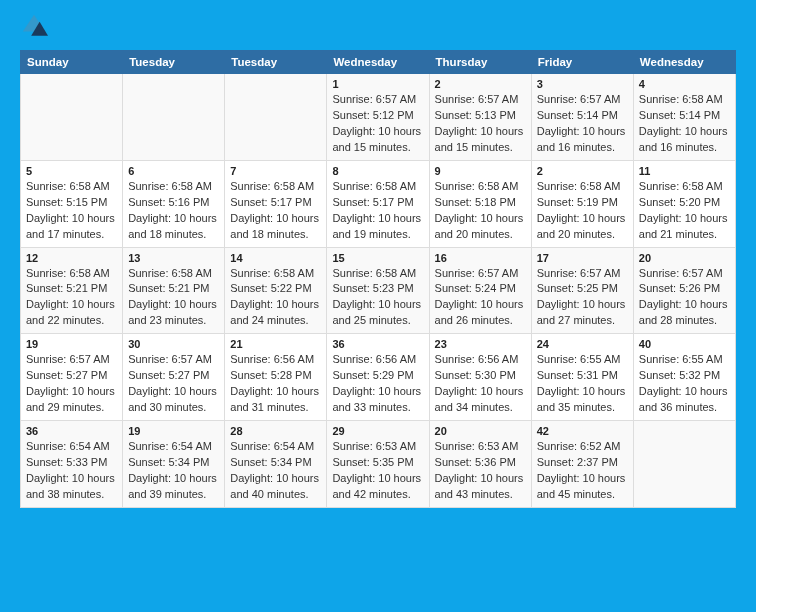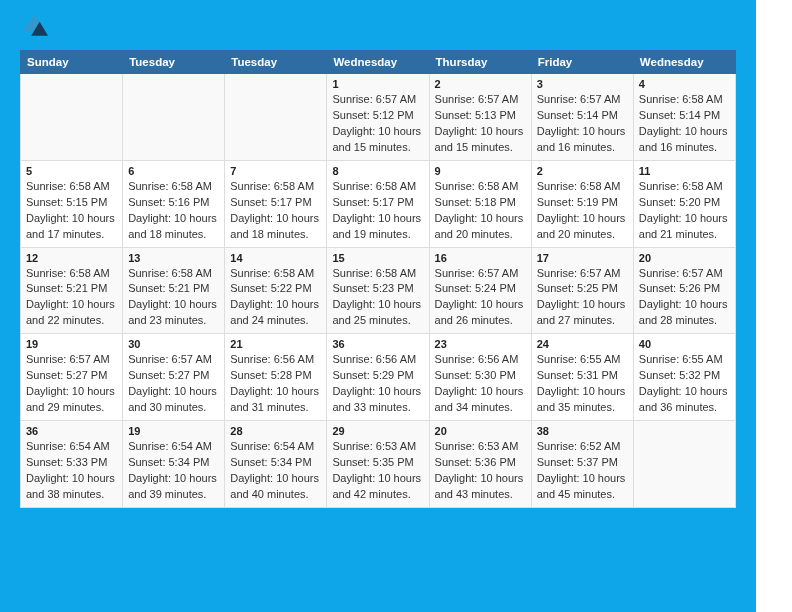--- a/index.html
+++ b/index.html
@@ -349,23 +349,23 @@
 and 42 minutes.</div>
           </td>
           <td>
             <span class="day-num">20</span>
             <div class="day-info" style="white-space: pre-line;">Sunrise: 6:53 AM
 Sunset: 5:36 PM
 Daylight: 10 hours
 and 43 minutes.</div>
           </td>
           <td>
-            <span class="day-num">38</span>
+            <span class="day-num">42</span>
             <div class="day-info" style="white-space: pre-line;">Sunrise: 6:52 AM
-Sunset: 5:37 PM
+Sunset: 2:37 PM
 Daylight: 10 hours
 and 45 minutes.</div>
           </td>
           <td class="empty-cell"></td>
         </tr>
       </tbody>
   </table>
 </div>
 
 </body></html>

